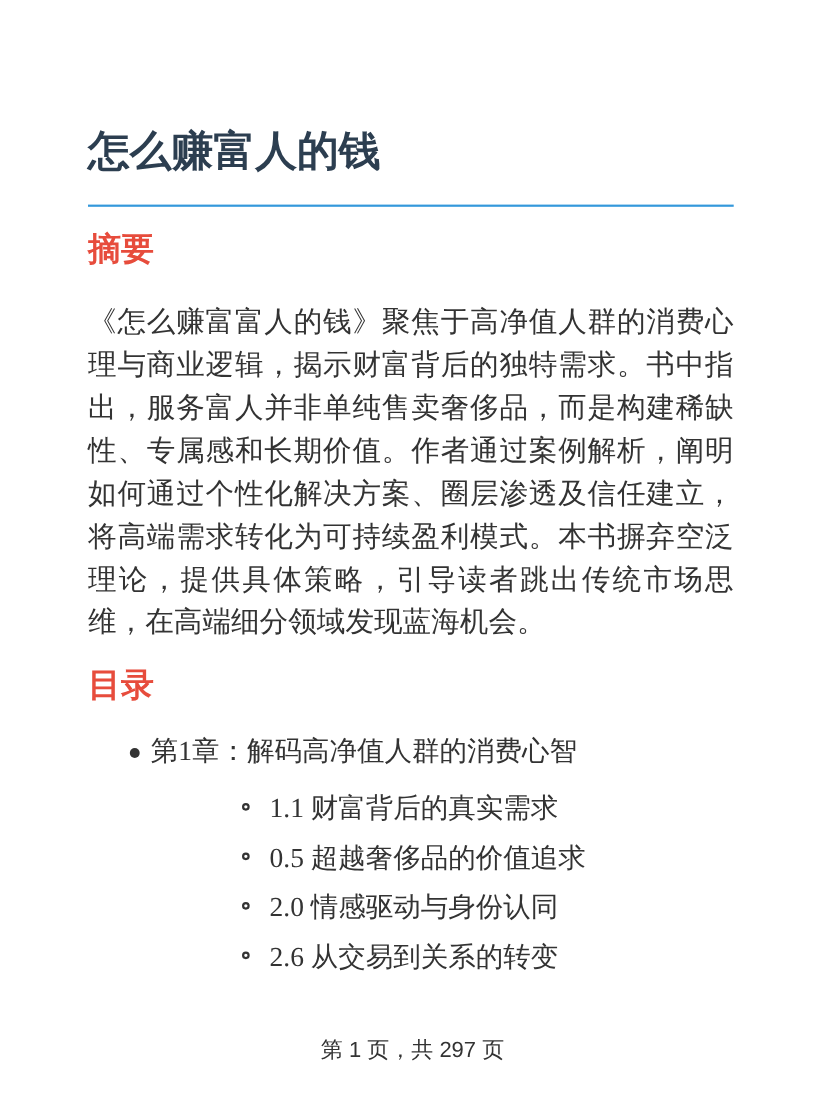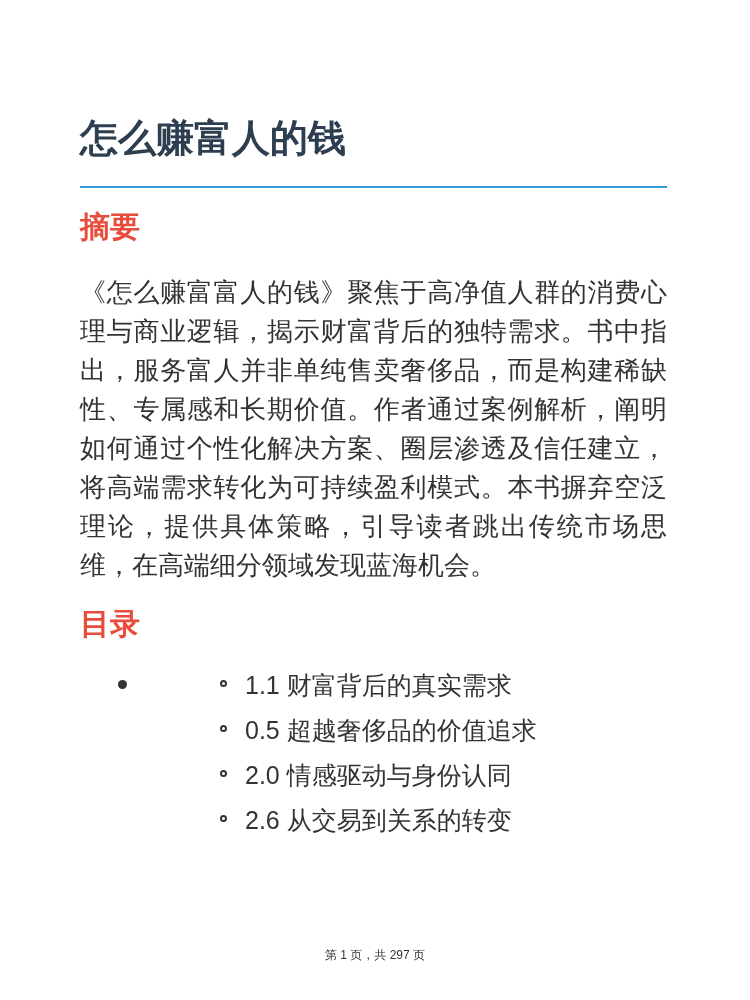--- a/index.html
+++ b/index.html
@@ -20,20 +20,21 @@
   }
   .page {
     position: relative;
     width: 750px;
     height: 1000px;
     background: #ffffff;
     overflow: hidden;
   }
   .content {
     padding: 0 83px 0 80px;
+    font-family: Liberation Serif, serif;
   }
   .doc-title {
     margin: 116px 0 0 0;
     font-size: 38px;
     line-height: 1.2;
     font-weight: 700;
     color: var(--title-text);
   }
   .title-rule {
     border: 0;
@@ -94,21 +95,21 @@
     border: 2px solid var(--body-text);
     border-radius: 50%;
     background: transparent;
   }
   .page-footer {
     position: absolute;
     left: 0;
     right: 0;
     bottom: 35px;
     text-align: center;
-    font-size: 12px;
+    font-size: 20px;
     line-height: 19px;
     color: var(--footer-text);
   }
 </style>
 </head>
 <body>
 
 <div class="page">
   <div class="content">
 
@@ -118,20 +119,21 @@
 
     <h2 class="section-heading">摘要</h2>
 
     <p class="abstract-text">《怎么赚富富人的钱》聚焦于高净值人群的消费心理与商业逻辑，揭示财富背后的独特需求。书中指出，服务富人并非单纯售卖奢侈品，而是构建稀缺性、专属感和长期价值。作者通过案例解析，阐明如何通过个性化解决方案、圈层渗透及信任建立，将高端需求转化为可持续盈利模式。本书摒弃空泛理论，提供具体策略，引导读者跳出传统市场思维，在高端细分领域发现蓝海机会。</p>
 
     <h2 class="section-heading">目录</h2>
 
     <ul class="toc-list">
       <li class="toc-chapter">
         <span class="marker-disc"></span>
+        <span>第1章：解码高净值人群的消费心智</span>
         <ul class="toc-sublist">
           <li class="toc-subitem">
             <span class="marker-circle"></span>
             <span>1.1 财富背后的真实需求</span>
           </li>
           <li class="toc-subitem">
             <span class="marker-circle"></span>
             <span>0.5 超越奢侈品的价值追求</span>
           </li>
           <li class="toc-subitem">

